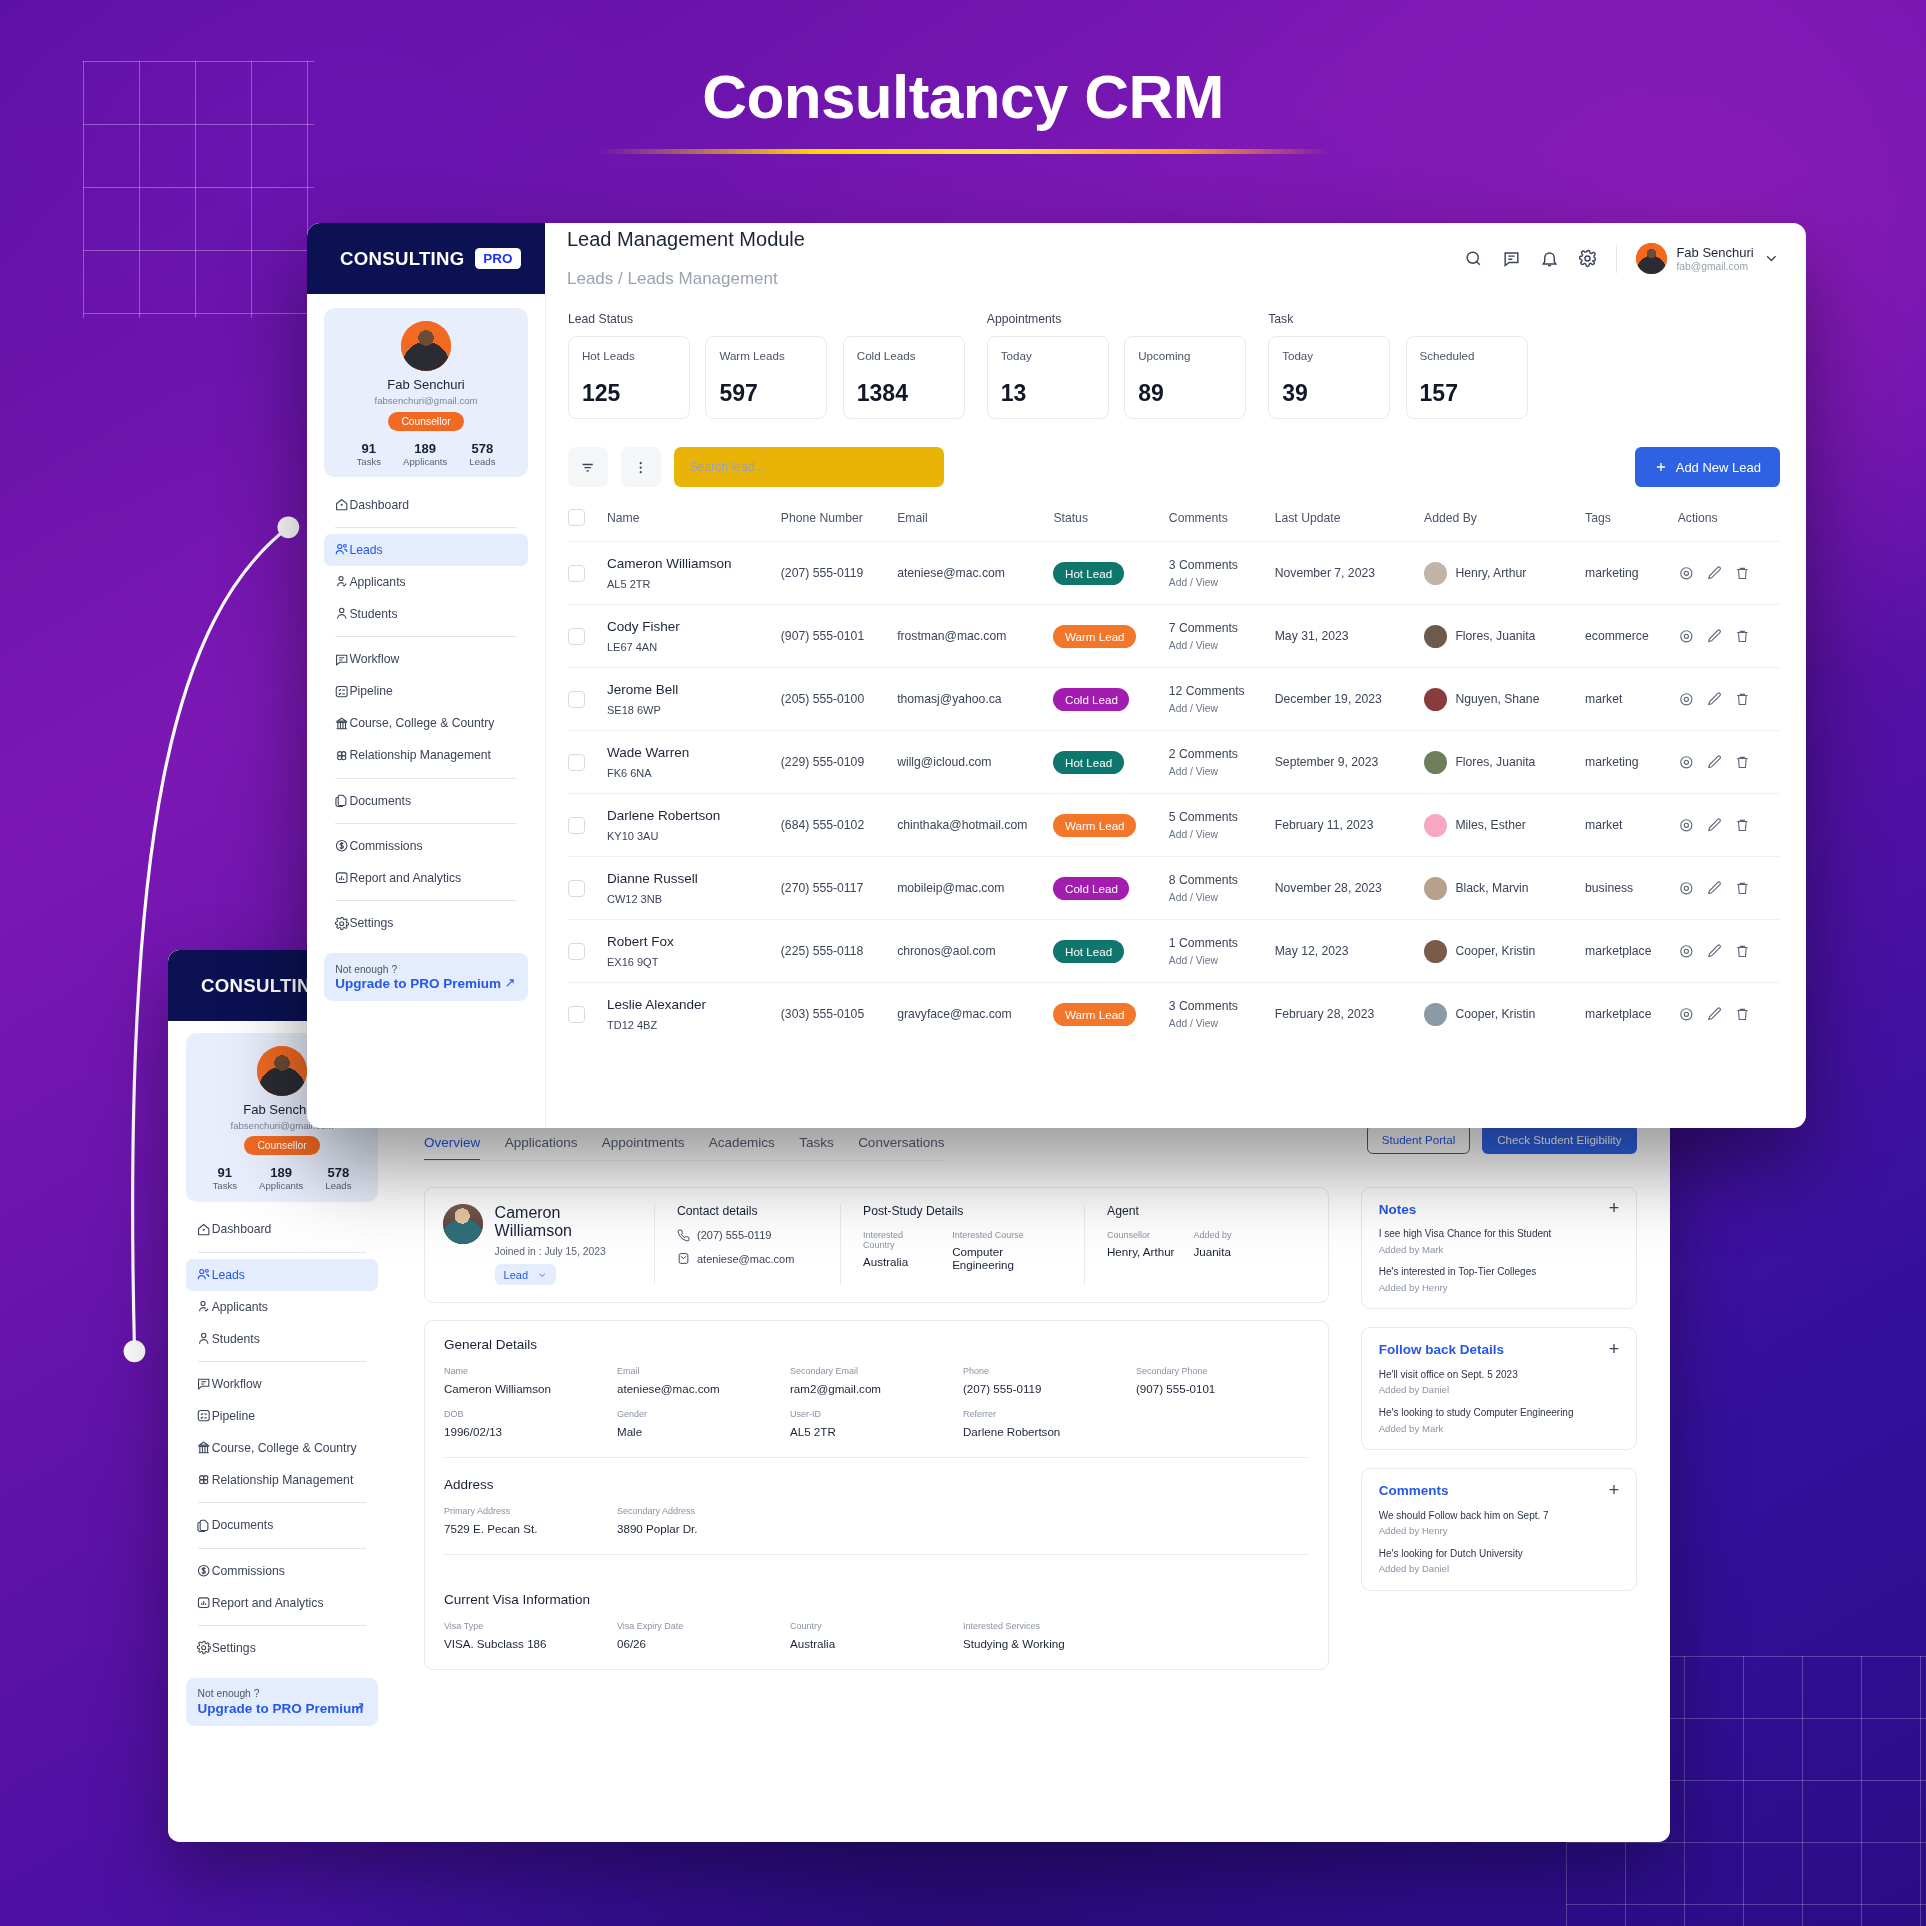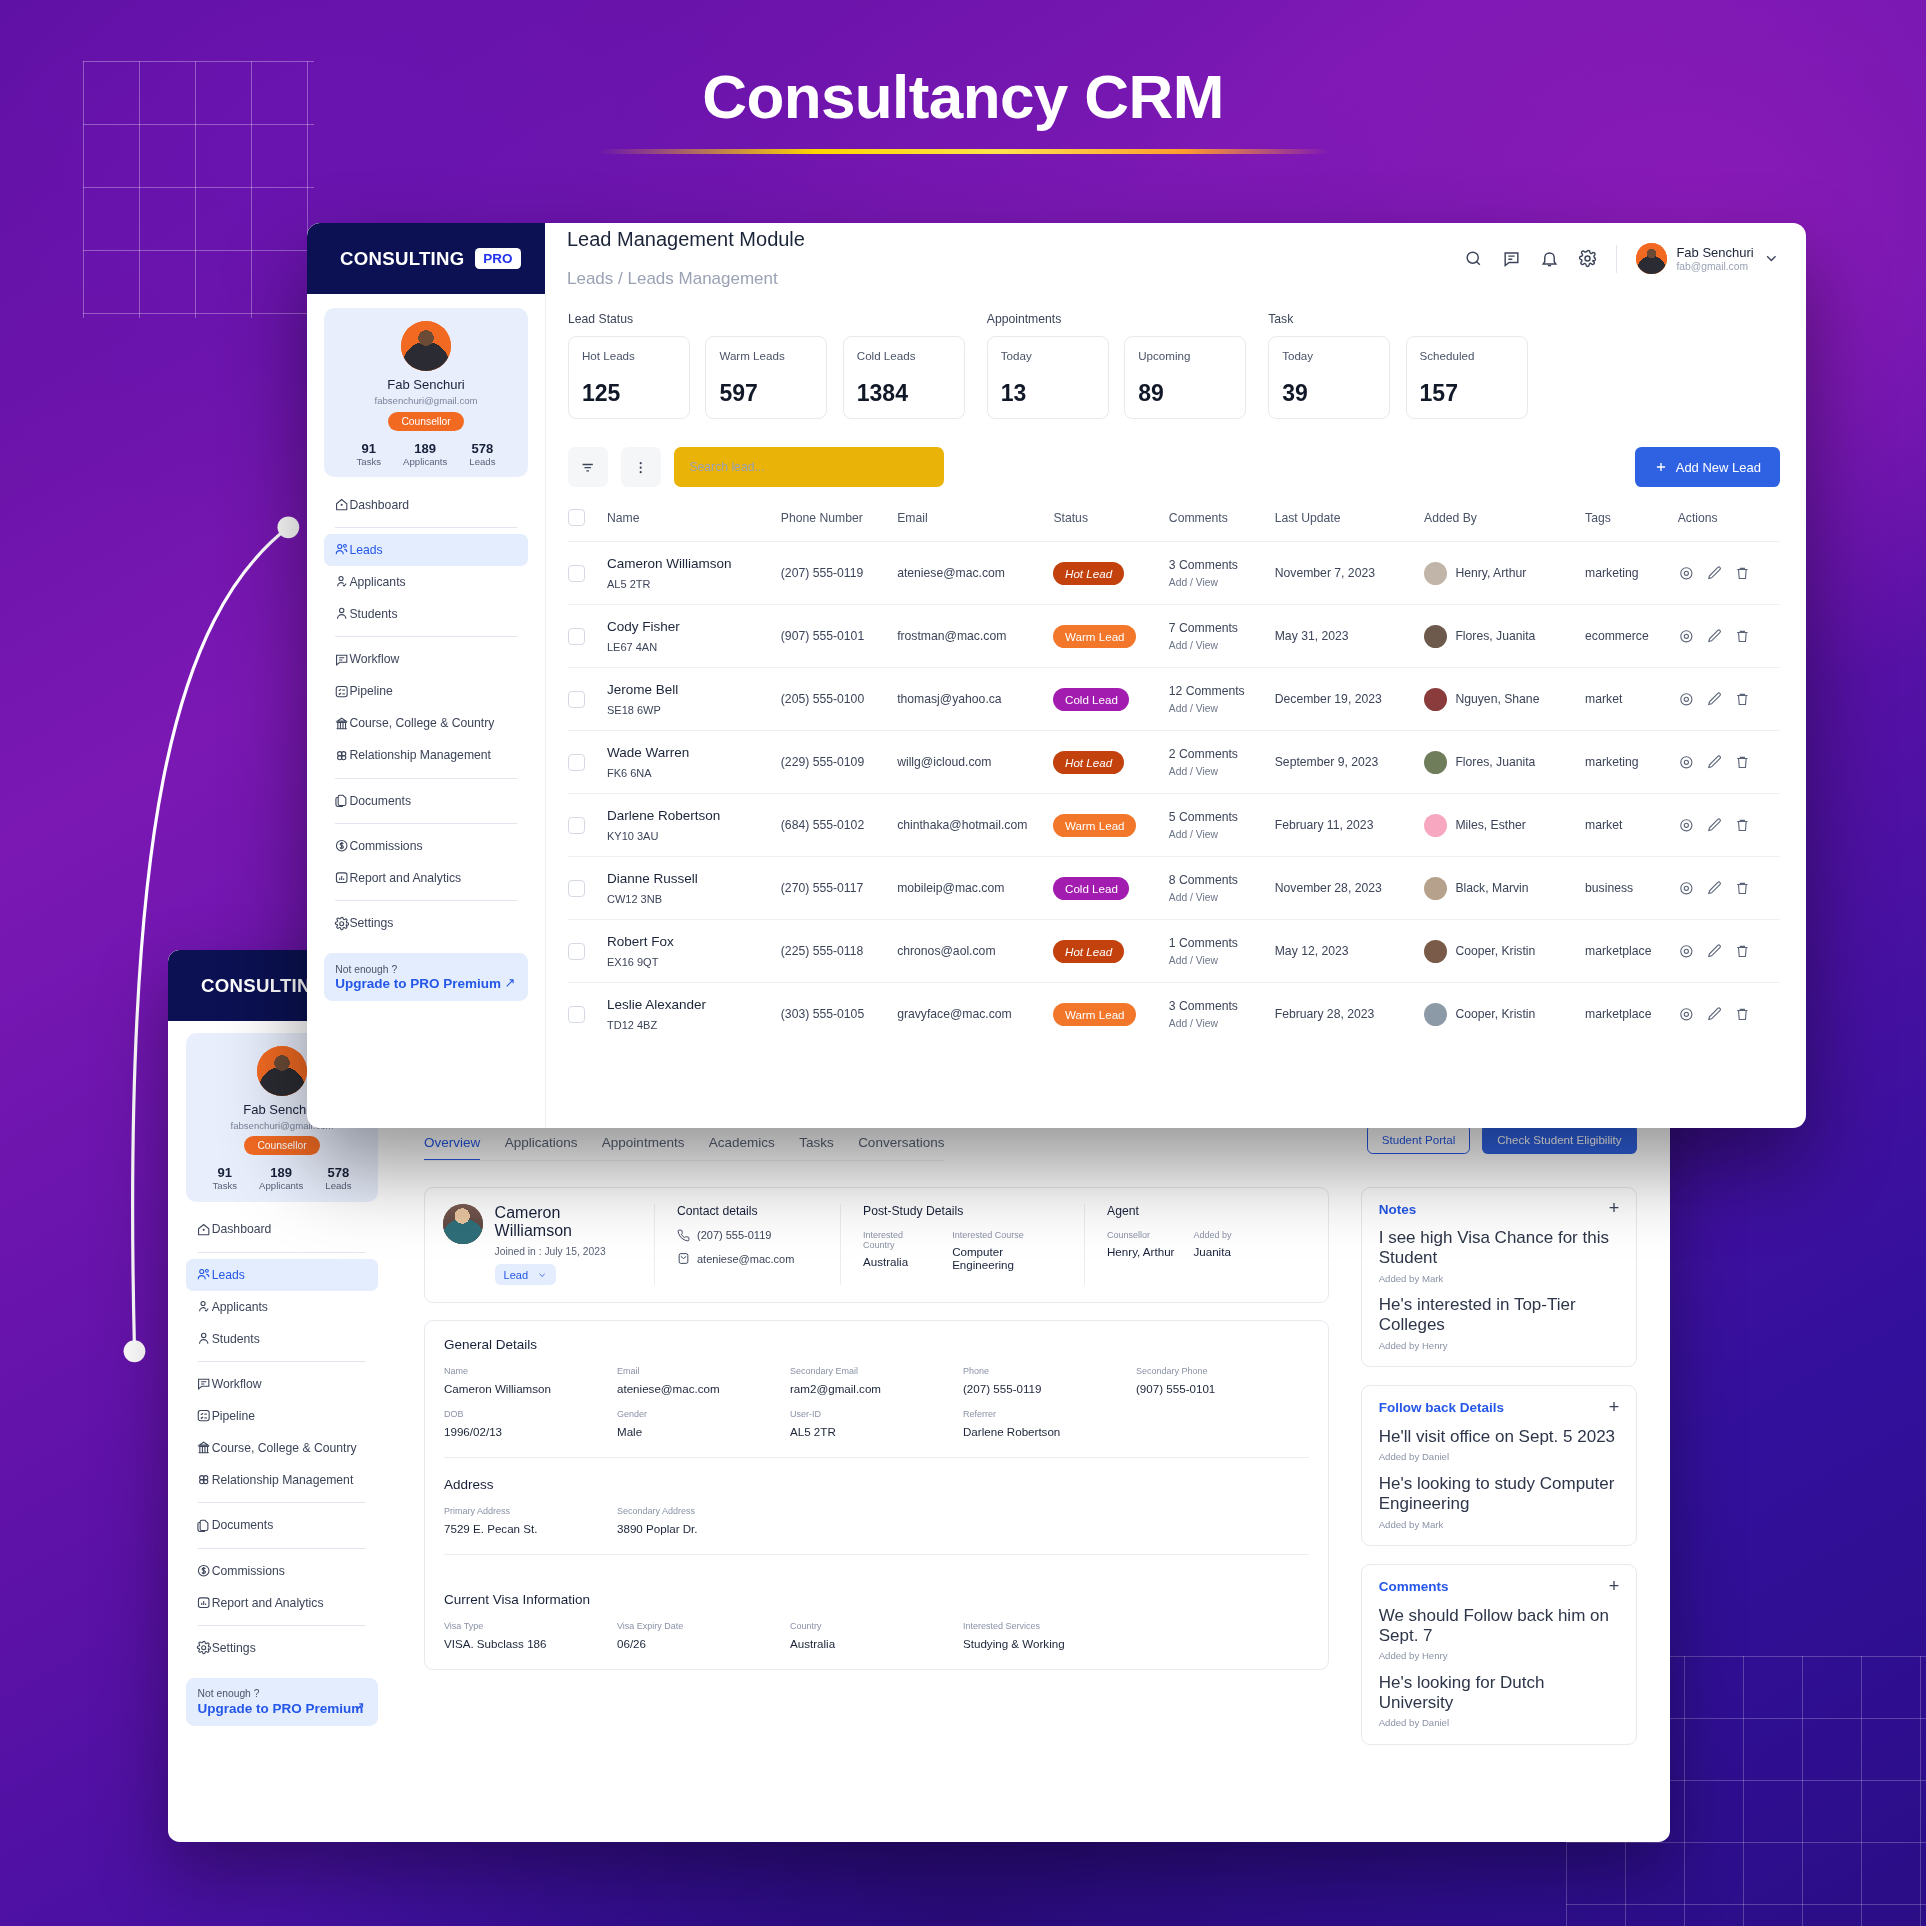--- a/index.html
+++ b/index.html
@@ -114,21 +114,21 @@
   .gd-f { flex: 1; }
   .gd-f .l { font-size: 9px; color: #8a92a6; }
   .gd-f .v { font-size: 11.6px; color: #1b2438; margin-top: 5.8px; font-weight: 500; }
   .gd-div { height: 1px; background: #ebedf2; margin: 19px 0 0; }
 
   .side-card { padding: 14px 16.7px 15.4px; margin-bottom: 18px; }
   .sc-head { display: flex; justify-content: space-between; align-items: center; }
   .sc-title { font-size: 13.5px; color: #2557e8; font-weight: 600; }
   .sc-plus { font-size: 18px; color: #3c4459; line-height: 11.6px; cursor: pointer; }
   .sc-item { margin-top: 11.6px; }
-  .sc-text { font-size: 17px; color: #2d3549; }
+  .sc-text { font-size: 10px; color: #2d3549; }
   .sc-by { font-size: 9.6px; color: #8a92a6; margin-top: 4.5px; }
 
   .btn-row { display: flex; gap: 11.6px; justify-content: flex-end; }
   .btn-ghost { border: 1px solid #2557e8; color: #2557e8; background: #fff; border-radius: 5.8px; padding: 7.7px 14px; font-size: 11.6px; cursor: pointer; font-family: inherit;}
   .btn-primary { background: #2f62e3; color: #fff; border: none; border-radius: 5.8px; padding: 8.3px 15.4px; font-size: 11.6px; cursor: pointer; font-family: inherit;}
 
   
   .win-front {
     position: absolute; left: 307px; top: 223px; width: 1499px; height: 905px;
     background: #fff; border-radius: 13px; overflow: hidden;
@@ -167,21 +167,21 @@
   .add-btn { margin-left: auto; background: #2f62e3; color: #fff; border: none; border-radius: 6.4px; height: 40px; padding: 0 19px; font-size: 13px; display: flex; align-items: center; gap: 7.7px; cursor: pointer; font-family: inherit;}
 
   table { width: 100%; border-collapse: collapse; margin-top: 22px; }
   th { text-align: left; font-size: 12.2px; color: #4a5368; font-weight: 400; padding: 0 0 15.4px; }
   td { padding: 14px 0; border-top: 1px solid #eef0f4; vertical-align: middle; }
   .cb { width: 16.7px; height: 16.7px; border: 1px solid #d5d9e2; border-radius: 3.9px; display: block; cursor: pointer; }
   .nm { font-size: 13.5px; color: #1b2438; }
   .sub { font-size: 11px; color: #3c4459; margin-top: 7px; }
   .cell { font-size: 12.2px; color: #3c4459; }
   .badge { display: inline-block; color: #fff; font-size: 11.6px; border-radius: 11.6px; padding: 5.1px 11.6px; }
-  .b-hot { background: #c2410c; font-style: italic; }
+  .b-hot { background: #0f766e; }
   .b-warm { background: #f2772a; }
   .b-cold { background: #a21caf; }
   .cm { font-size: 12.2px; color: #3c4459; }
   .cm-sub { font-size: 10.3px; color: #6b7488; margin-top: 5.1px; }
   .added { display: flex; align-items: center; gap: 8.3px; }
   .av-t { width: 23px; height: 23px; border-radius: 50%; flex: none; }
   .acts { display: flex; gap: 11.6px; align-items: center; }
   .acts svg { cursor: pointer; }
 </style>
 </head>

